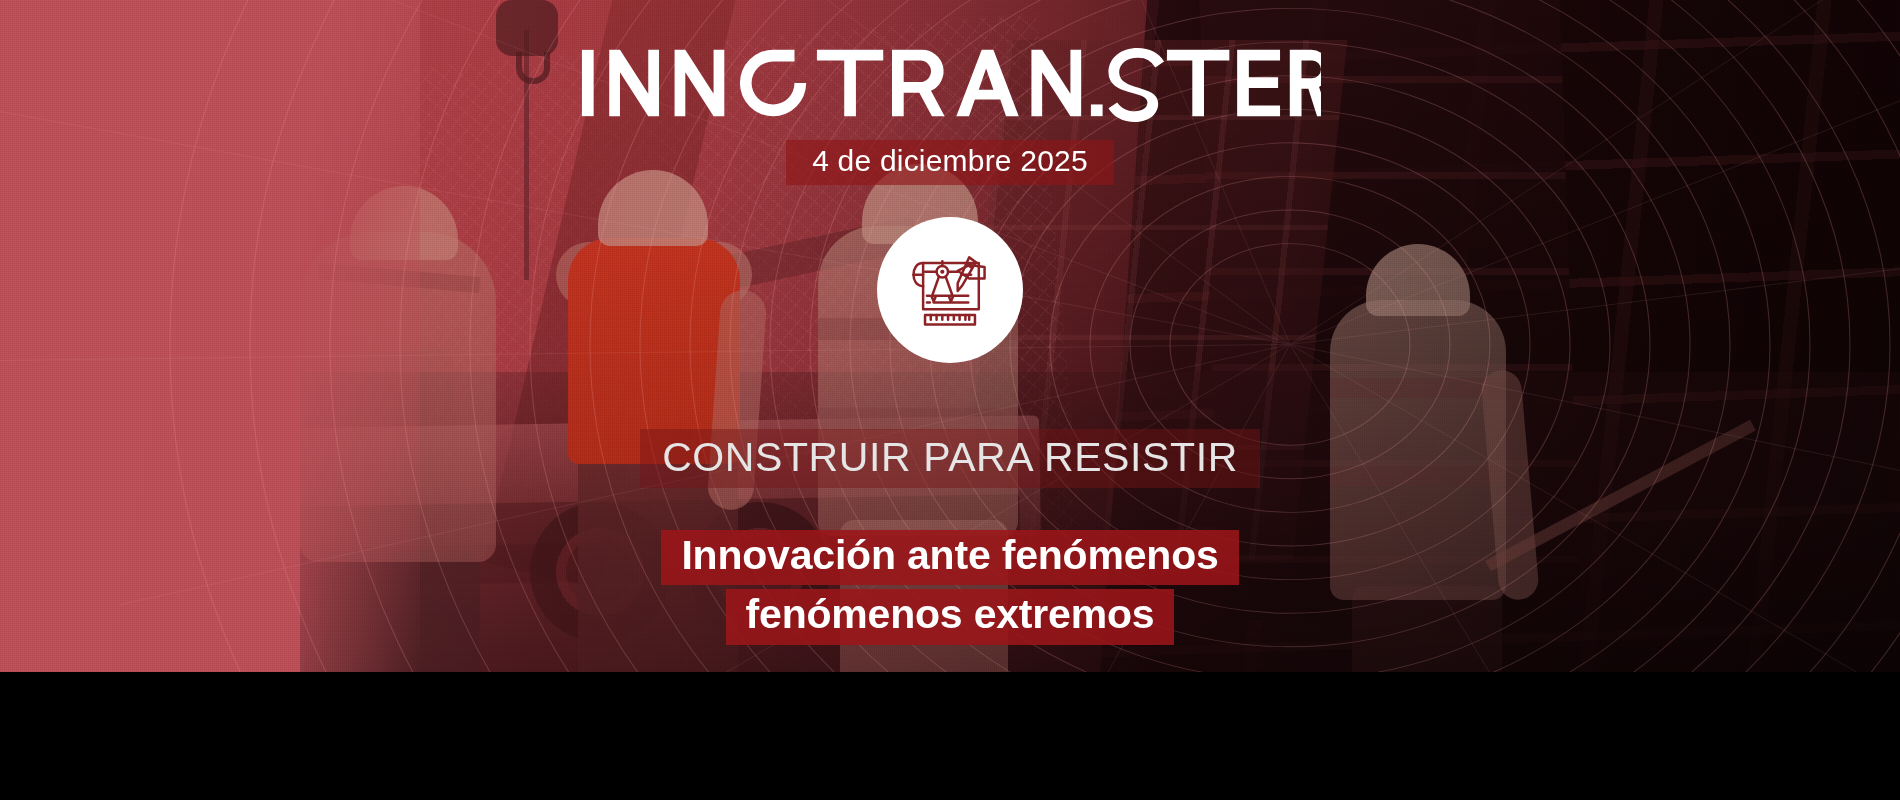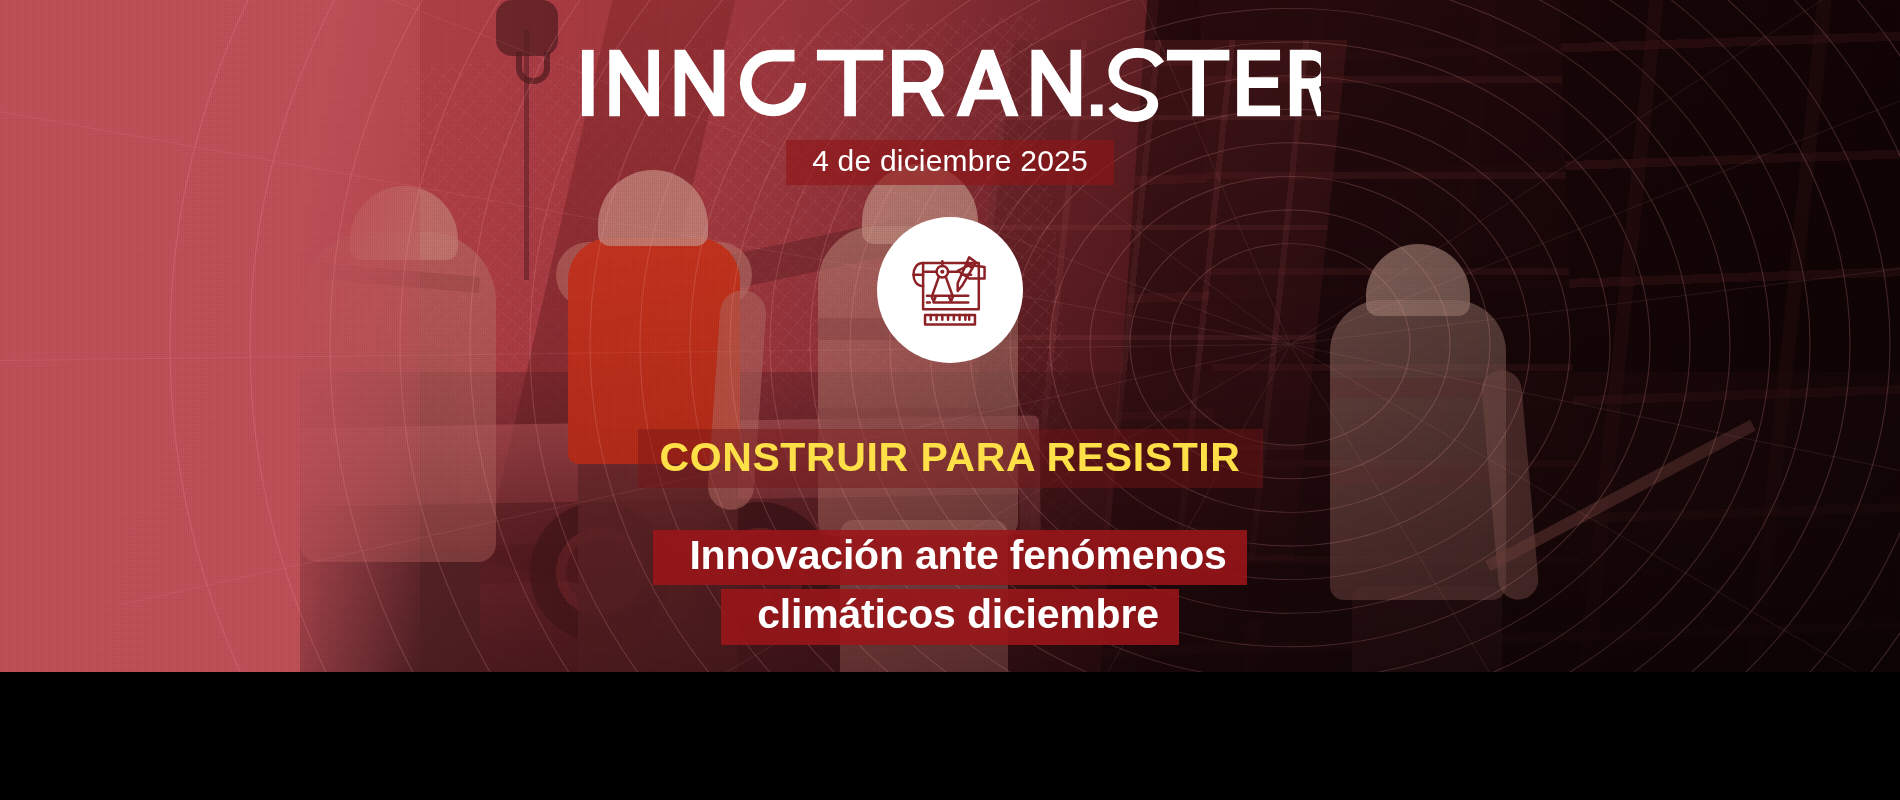--- a/index.html
+++ b/index.html
@@ -439,39 +439,39 @@
   }
   .icon-circle svg { display: block; width: 96px; height: 96px; }
 
   
   .headline-band {
     margin-top: 66px;
     background: rgba(118,20,22,.45);
     padding: 8px 22px 10px 22px;
   }
   .headline-text {
-    color: #fde047;
+    color: #e5e5e5;
     font-size: 41px;
-    font-weight: 700;
+    font-weight: 400;
     letter-spacing: .6px;
     line-height: 1.0;
     white-space: nowrap;
   }
 
   
   .subtitle {
     margin-top: 42px;
     display: flex;
     flex-direction: column;
     align-items: center;
     gap: 4px;
   }
   .sub-band {
     background: rgba(155,22,25,.88);
-    padding: 5px 20px 9px 36px;
+    padding: 5px 20px 9px 20px;
   }
   .sub-text {
     color: #ffffff;
     font-size: 41px;
     font-weight: 700;
     line-height: 1.02;
     letter-spacing: -.2px;
     white-space: nowrap;
   }
 </style>
@@ -667,18 +667,18 @@
 
     <div class="headline-band">
       <div class="headline-text">CONSTRUIR PARA RESISTIR</div>
     </div>
 
     <div class="subtitle">
       <div class="sub-band">
         <div class="sub-text">Innovación ante fenómenos</div>
       </div>
       <div class="sub-band">
-        <div class="sub-text">climáticos diciembre</div>
+        <div class="sub-text">fenómenos extremos</div>
       </div>
     </div>
 
   </div>
 </div>
 
 </body></html>

